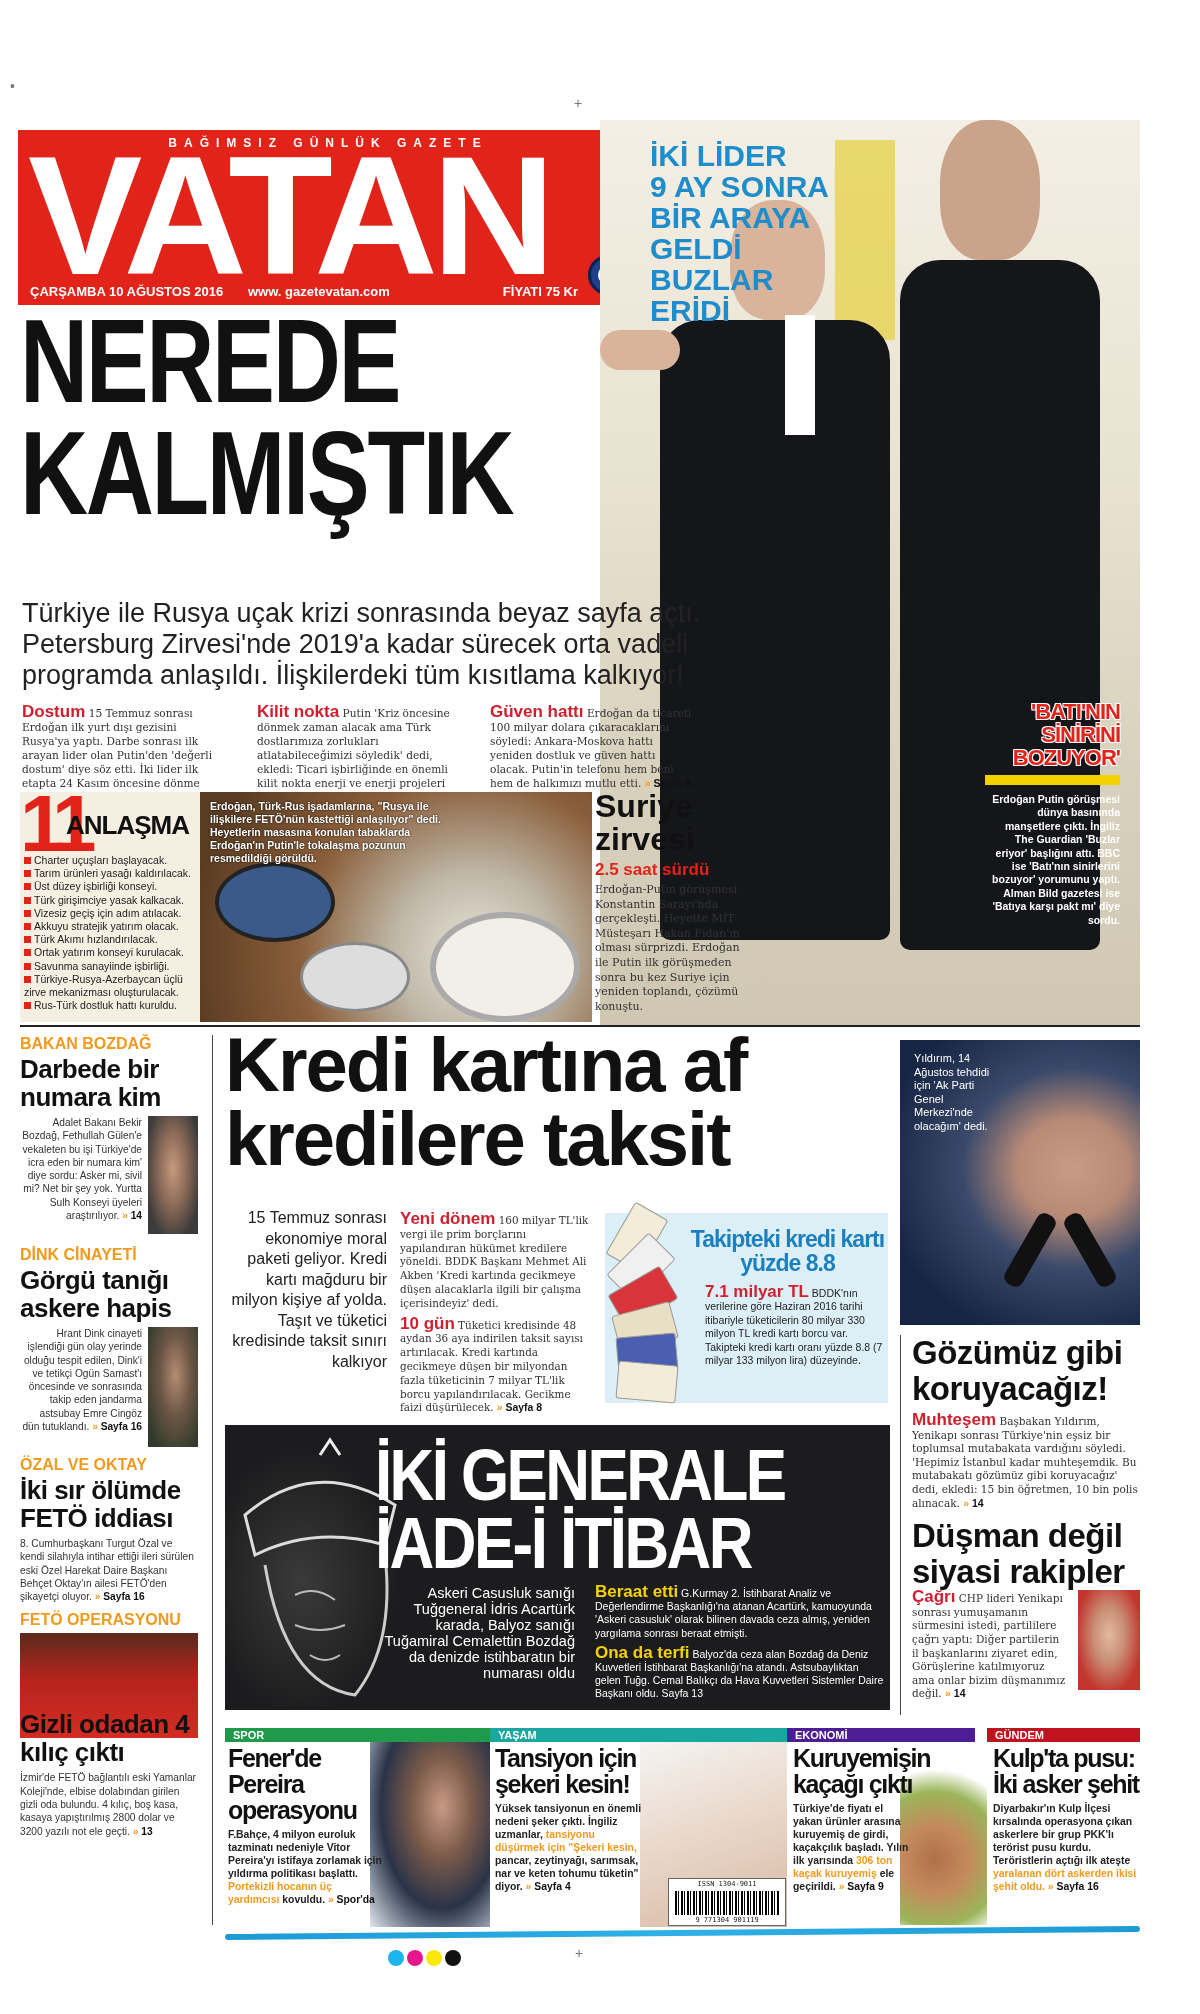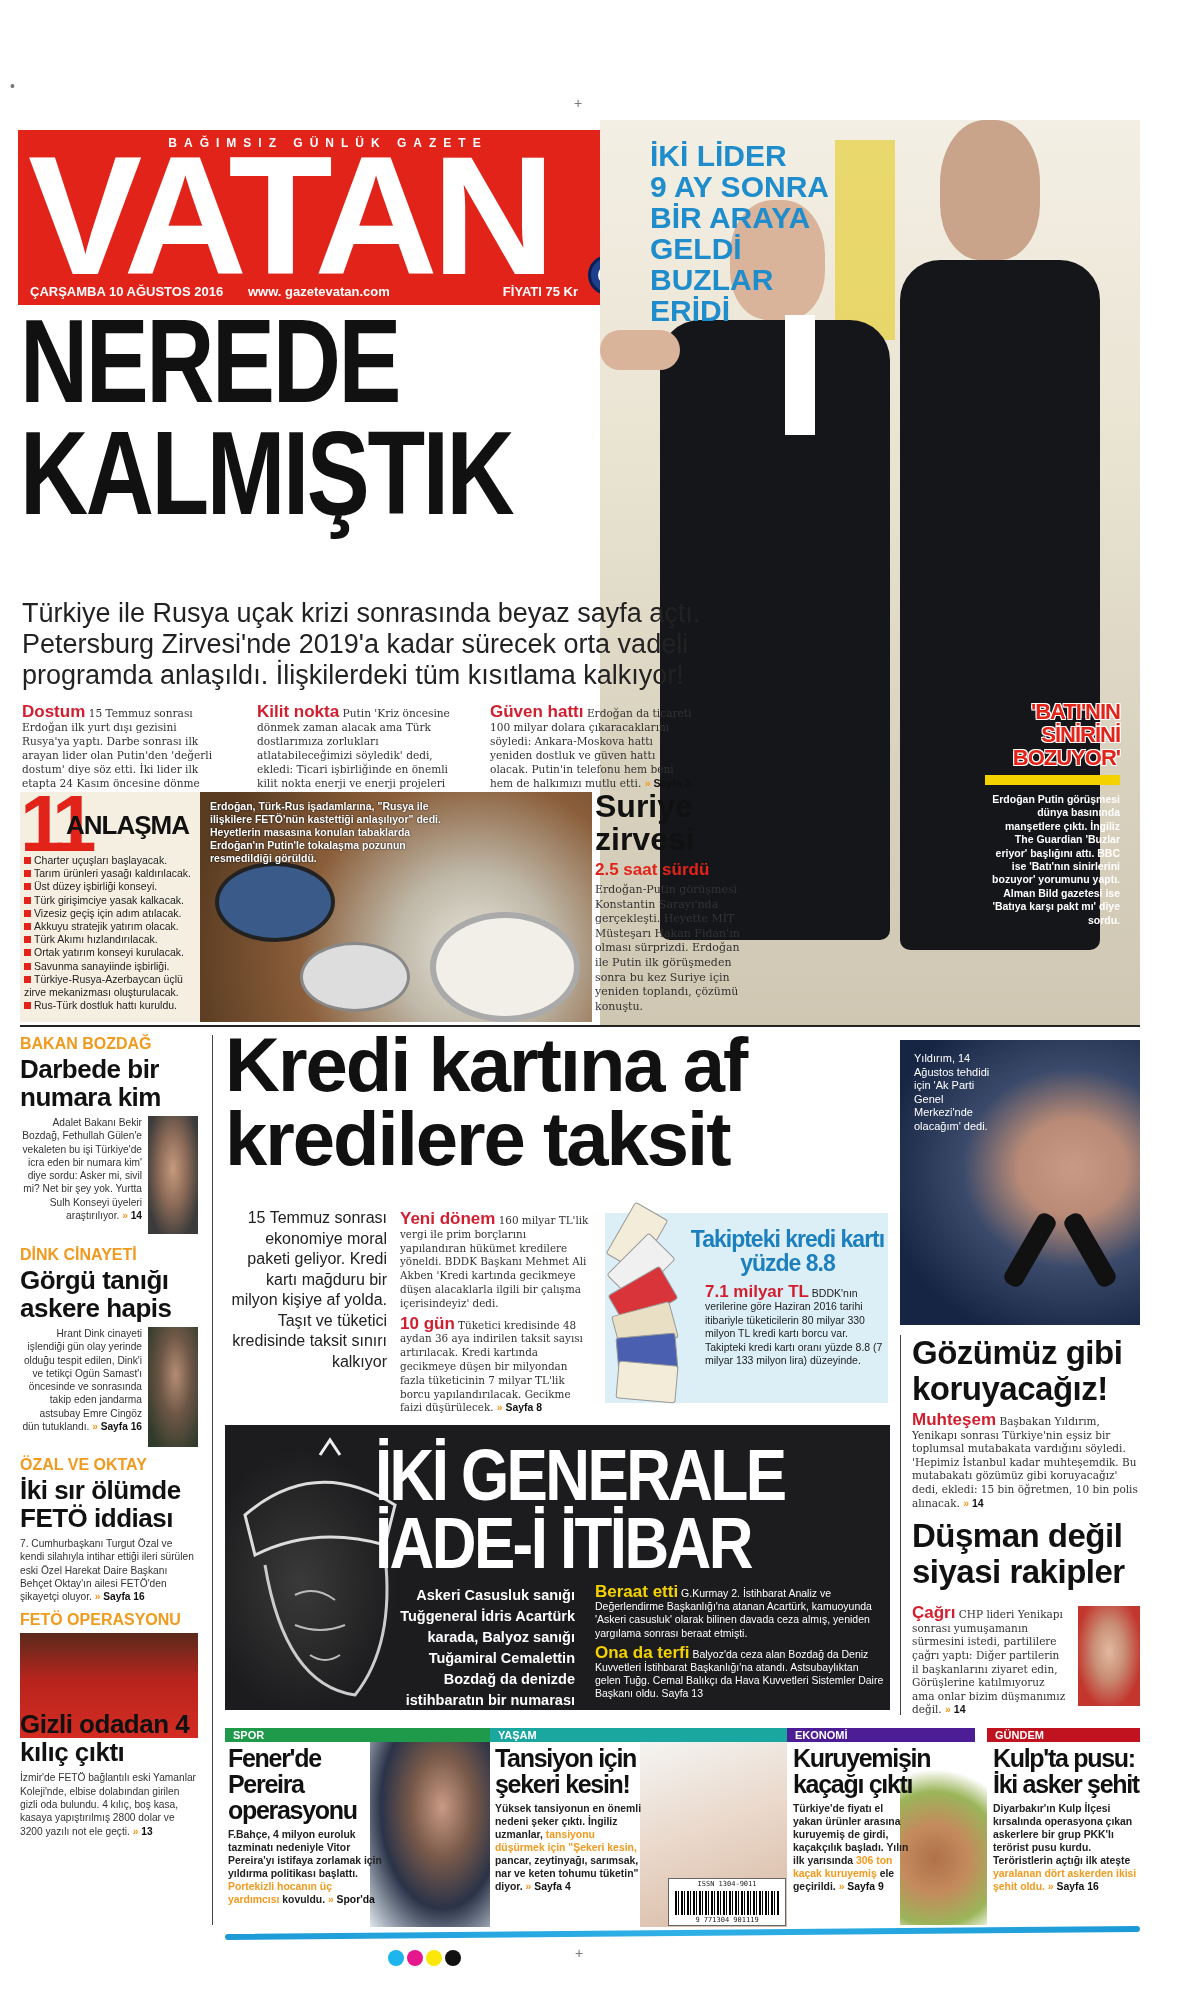--- a/index.html
+++ b/index.html
@@ -58,21 +58,21 @@
 #kredi-body{left:400px;top:1212px;width:190px;font-size:10.4px;line-height:13.8px;color:#333}
 #kredi-box{left:605px;top:1213px;width:283px;height:190px;background:#dceff7}
 #cards{position:absolute;left:0;top:0;width:80px;height:190px}
 .card{position:absolute;width:60px;height:38px;border-radius:3px;border:1px solid #999}
 #kredi-box h4{position:absolute;left:85px;top:14px;width:195px;text-align:center;color:#1c7fbe;font-size:23px;line-height:24px;font-weight:900;letter-spacing:-1px}
 #kredi-box p{position:absolute;left:100px;top:72px;width:180px;font-size:10.5px;line-height:13.4px;color:#222}
 
 #generals{left:225px;top:1425px;width:665px;height:285px;background:#1c1c1e}
 #general-face{position:absolute;left:0;top:0;width:190px;height:285px;background:radial-gradient(ellipse at 40% 55%,#3a3a3a 0,#1c1c1e 60%)}
 #generals h2{position:absolute;left:150px;top:16px;color:#fff;font-size:72px;line-height:68px;font-weight:900;letter-spacing:-3px;transform:scaleX(.86);transform-origin:left top}
-#generals .deck{position:absolute;left:150px;top:160px;width:200px;text-align:right;color:#fff;font-size:14.5px;line-height:21px;font-weight:700}
+#generals .deck{position:absolute;left:150px;top:160px;width:200px;text-align:right;color:#fff;font-size:14.5px;line-height:16px;font-weight:400}
 #generals .body{position:absolute;left:370px;top:160px;width:290px;color:#fff;font-size:10.5px;line-height:13.2px}
 #generals .lead{color:#f4d200;font-size:17px}
 
 #yildirim-photo{left:900px;top:1040px;width:240px;height:285px;background:radial-gradient(ellipse at 72% 45%,#c99a86 0,#b98b77 22%,#3b4a6a 45%,#172544 80%)}
 #yildirim-photo .cap{position:absolute;left:14px;top:12px;color:#fff;font-weight:400;font-size:11px;line-height:13.5px}
 .mic{position:absolute;width:20px;height:80px;background:#111;border-radius:8px}
 #goz{left:912px;top:1335px;width:228px}
 
 .sec-bar{top:1728px;height:14px;color:#fff;font-size:11px;font-weight:700;padding-left:8px;line-height:14px}
 .bot{top:1745px}
@@ -186,21 +186,21 @@
     <div style="width:122px;text-align:right;font-size:10.2px;line-height:13.3px;color:#333"><span>Adalet Bakanı Bekir Bozdağ, Fethullah Gülen'e vekaleten bu işi Türkiye'de icra eden bir numara kim' diye sordu: Asker mi, sivil mi? Net bir şey yok. Yurtta Sulh Konseyi üyeleri araştırılıyor.</span> <span class="ref">14</span></div>
   </div>
   <div class="kick" style="margin-top:8px">DİNK CİNAYETİ</div>
   <div class="sh" style="font-size:26px;line-height:28px;margin-top:2px">Görgü tanığı askere hapis</div>
   <div style="position:relative;margin-top:5px;height:125px">
     <div style="position:absolute;right:0;top:0;width:50px;height:120px;background:radial-gradient(ellipse at 55% 40%,#b58c72 0,#6d5646 40%,#2f3a2a 85%)"></div>
     <div style="width:122px;text-align:right;font-size:10.2px;line-height:13.3px;color:#333"><span>Hrant Dink cinayeti işlendiği gün olay yerinde olduğu tespit edilen, Dink'i ve tetikçi Ogün Samast'ı öncesinde ve sonrasında takip eden jandarma astsubay Emre Cingöz dün tutuklandı.</span> <span class="ref">Sayfa 16</span></div>
   </div>
   <div class="kick" style="margin-top:4px">ÖZAL VE OKTAY</div>
   <div class="sh" style="font-size:26px;line-height:28px;margin-top:2px">İki sır ölümde FETÖ iddiası</div>
-  <div style="font-size:10.2px;line-height:13.3px;color:#333;margin-top:5px"><span>7. Cumhurbaşkanı Turgut Özal ve kendi silahıyla intihar ettiği ileri sürülen eski Özel Harekat Daire Başkanı Behçet Oktay'ın ailesi FETÖ'den şikayetçi oluyor.</span> <span class="ref">Sayfa 16</span></div>
+  <div style="font-size:10.2px;line-height:13.3px;color:#333;margin-top:5px"><span>8. Cumhurbaşkanı Turgut Özal ve kendi silahıyla intihar ettiği ileri sürülen eski Özel Harekat Daire Başkanı Behçet Oktay'ın ailesi FETÖ'den şikayetçi oluyor.</span> <span class="ref">Sayfa 16</span></div>
   <div class="kick" style="margin-top:8px">FETÖ OPERASYONU</div>
   <div style="margin-top:4px;height:105px;background:linear-gradient(180deg,#5a2a1c 0,#b8241d 45%,#d32c22 100%)"></div>
   <div class="sh" style="font-size:26px;line-height:28px;margin-top:-28px;position:relative">Gizli odadan 4 kılıç çıktı</div>
   <div style="font-size:10.2px;line-height:13.3px;color:#333;margin-top:5px"><span>İzmir'de FETÖ bağlantılı eski Yamanlar Koleji'nde, elbise dolabından girilen gizli oda bulundu. 4 kılıç, boş kasa, kasaya yapıştırılmış 2800 dolar ve 3200 yazılı not ele geçti.</span> <span class="ref">13</span></div>
 </div>
 <div class="abs rule-v" style="left:212px;top:1035px;height:890px"></div>
 
 <div id="kredi-head" class="abs">
   <div>Kredi kartına af</div>
   <div>kredilere taksit</div>
@@ -246,21 +246,21 @@
 <div id="yildirim-photo" class="abs">
   <div class="cap" style="width:85px">Yıldırım, 14 Ağustos tehdidi için 'Ak Parti Genel Merkezi'nde olacağım' dedi.</div>
   <div class="mic" style="left:120px;top:170px;transform:rotate(30deg)"></div>
   <div class="mic" style="left:180px;top:170px;transform:rotate(-30deg)"></div>
 </div>
 <div class="abs rule-v" style="left:900px;top:1335px;height:380px"></div>
 <div id="goz" class="abs">
   <div class="sh" style="font-size:33px;line-height:36px">Gözümüz gibi koruyacağız!</div>
   <p class="serif" style="font-size:10.5px;line-height:13.6px;color:#333;margin-top:6px"><span class="lead">Muhteşem</span> <span>Başbakan Yıldırım, Yenikapı sonrası Türkiye'nin eşsiz bir toplumsal mutabakata vardığını söyledi. 'Hepimiz İstanbul kadar muhteşemdik. Bu mutabakatı gözümüz gibi koruyacağız' dedi, ekledi: 15 bin öğretmen, 10 bin polis alınacak.</span> <span class="ref">14</span></p>
   <div class="sh" style="font-size:33px;line-height:36px;margin-top:8px">Düşman değil siyasi rakipler</div>
-  <div style="position:relative;margin-top:16px">
+  <div style="position:relative;margin-top:0">
     <div style="position:absolute;right:0;top:0;width:62px;height:100px;background:radial-gradient(ellipse at 50% 45%,#e2b9a0 0,#c98f76 35%,#c2362e 75%)"></div>
     <p class="serif" style="width:155px;font-size:10.5px;line-height:13.6px;color:#333"><span class="lead">Çağrı</span> <span>CHP lideri Yenikapı sonrası yumuşamanın sürmesini istedi, partililere çağrı yaptı: Diğer partilerin il başkanlarını ziyaret edin, Görüşlerine katılmıyoruz ama onlar bizim düşmanımız değil.</span> <span class="ref">14</span></p>
   </div>
 </div>
 
 <div class="abs sec-bar" style="left:225px;width:265px;background:#1f9a4a">SPOR</div>
 <div class="abs sec-bar" style="left:490px;width:297px;background:#1aa7a0">YAŞAM</div>
 <div class="abs sec-bar" style="left:787px;width:188px;background:#4c1d95">EKONOMİ</div>
 <div class="abs sec-bar" style="left:987px;width:153px;background:#c1121f">GÜNDEM</div>
 

